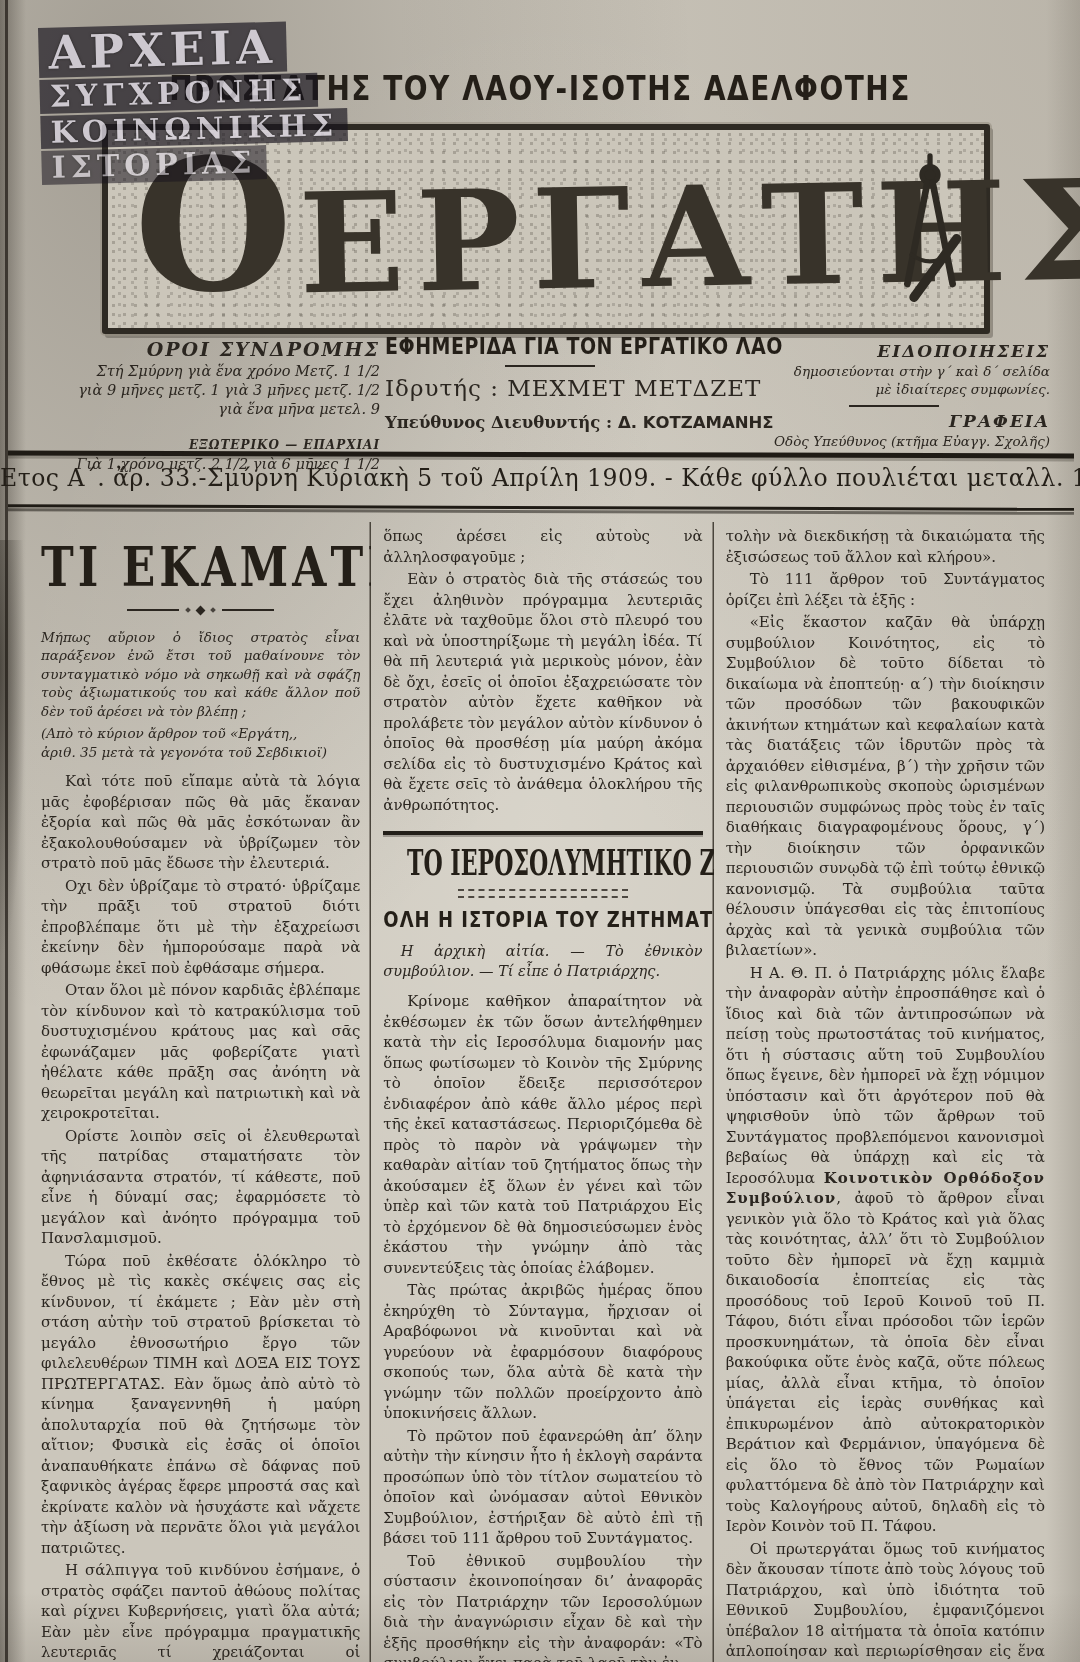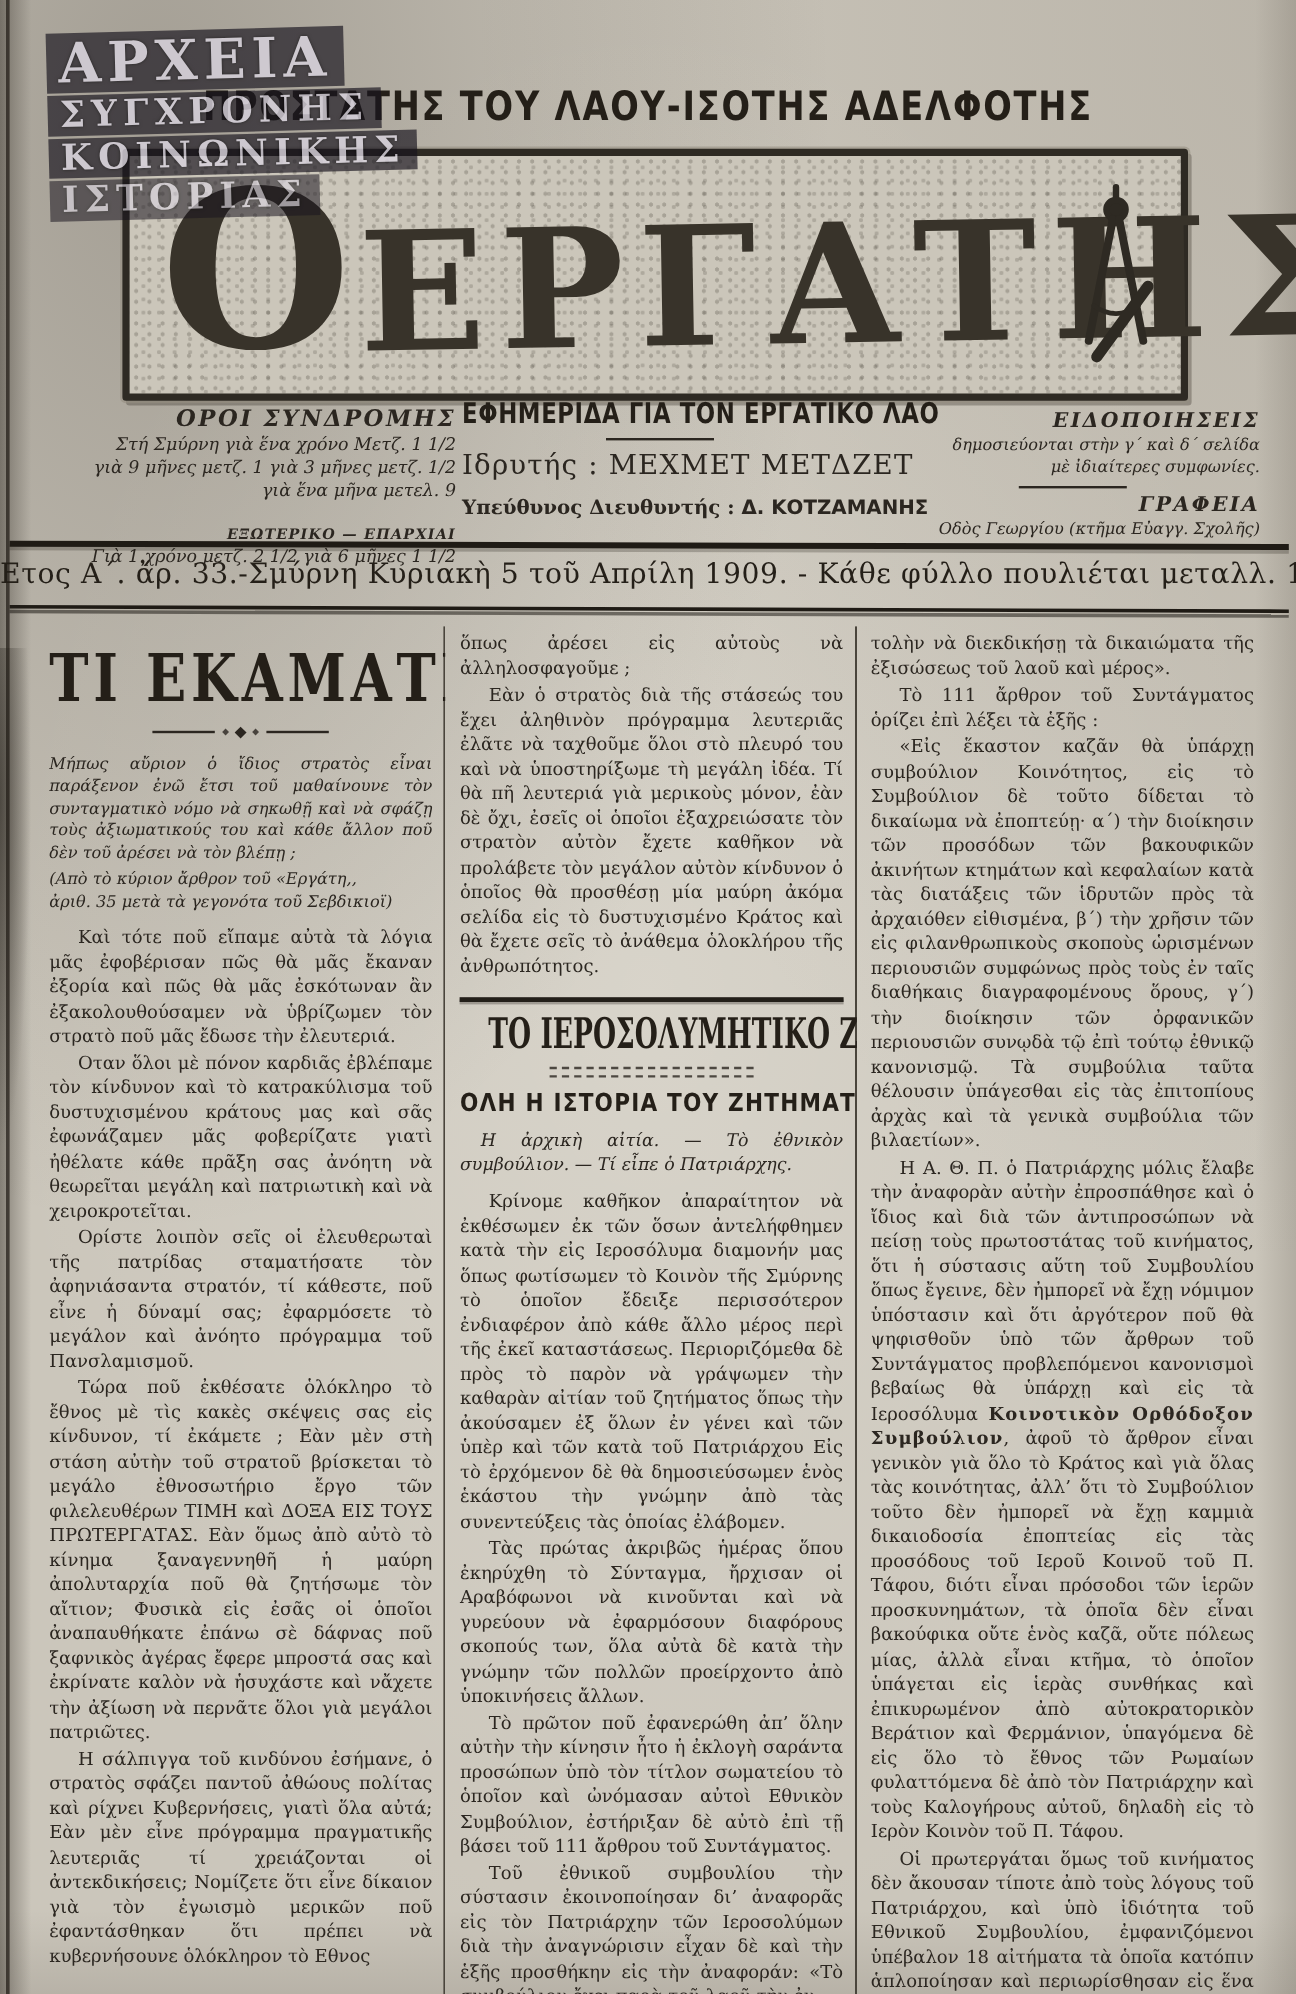--- a/index.html
+++ b/index.html
@@ -154,21 +154,21 @@
         <span>Δ. ΚΟΤΖΑΜΑΝΗΣ</span>
       </div>
     </div>
 
     <div class="info-right">
       <div class="blk-title">ΕΙΔΟΠΟΙΗΣΕΙΣ</div>
       <div>δημοσιεύονται στὴν γ΄ καὶ δ΄ σελίδα</div>
       <div>μὲ ἰδιαίτερες συμφωνίες.</div>
       <div class="mini-rule"></div>
       <div class="blk-title">ΓΡΑΦΕΙΑ</div>
-      <div>Οδὸς Γεωργίου (κτῆμα Εὐαγγ. Σχολῆς)</div>
+      <div>Οδὸς Υπεύθυνος (κτῆμα Εὐαγγ. Σχολῆς)</div>
     </div>
   </div>
 
   <div class="rule-a"></div>
   <div class="dateline">Ετος Α΄. ἄρ. 33.-Σμύρνη Κυριακὴ 5 τοῦ Απρίλη 1909. - Κάθε φύλλο πουλιέται μεταλλ. 1.</div>
   <div class="rule-b"></div>
 
   <div class="columns">
       <div class="col">
         <div class="headline">ΤΙ ΕΚΑΜΑΤΕ</div>
@@ -178,39 +178,40 @@
           <span class="dia"></span>
           <span class="dia small"></span>
           <span class="bar"></span>
         </div>
         <div class="epigraph">Μήπως αὔριον ὁ ἴδιος στρατὸς εἶναι παράξενον ἐνῶ ἔτσι τοῦ μαθαίνουνε τὸν συνταγματικὸ νόμο νὰ σηκωθῇ καὶ νὰ σφάζῃ τοὺς ἀξιωματικούς του καὶ κάθε ἄλλον ποῦ δὲν τοῦ ἀρέσει νὰ τὸν βλέπῃ ;</div>
         <div class="epi-attr">
           <div>(Απὸ τὸ κύριον ἄρθρον τοῦ «Εργάτη,,</div>
           <div>ἀριθ. 35 μετὰ τὰ γεγονότα τοῦ Σεβδικιοϊ)</div>
         </div>
         <p class="para">Καὶ τότε ποῦ εἴπαμε αὐτὰ τὰ λόγια μᾶς ἐφοβέρισαν πῶς θὰ μᾶς ἔκαναν ἐξορία καὶ πῶς θὰ μᾶς ἐσκότωναν ἂν ἐξακολουθούσαμεν νὰ ὑβρίζωμεν τὸν στρατὸ ποῦ μᾶς ἔδωσε τὴν ἐλευτεριά.</p>
+        <p class="para">Οχι δὲν ὑβρίζαμε τὸ στρατό· ὑβρίζαμε τὴν πρᾶξι τοῦ στρατοῦ διότι ἐπροβλέπαμε ὅτι μὲ τὴν ἐξαχρείωσι ἐκείνην δὲν ἠμπορούσαμε παρὰ νὰ φθάσωμε ἐκεῖ ποὺ ἐφθάσαμε σήμερα.</p>
         <p class="para">Οταν ὅλοι μὲ πόνον καρδιᾶς ἐβλέπαμε τὸν κίνδυνον καὶ τὸ κατρακύλισμα τοῦ δυστυχισμένου κράτους μας καὶ σᾶς ἐφωνάζαμεν μᾶς φοβερίζατε γιατὶ ἠθέλατε κάθε πρᾶξη σας ἀνόητη νὰ θεωρεῖται μεγάλη καὶ πατριωτικὴ καὶ νὰ χειροκροτεῖται.</p>
         <p class="para">Ορίστε λοιπὸν σεῖς οἱ ἐλευθερωταὶ τῆς πατρίδας σταματήσατε τὸν ἀφηνιάσαντα στρατόν, τί κάθεστε, ποῦ εἶνε ἡ δύναμί σας; ἐφαρμόσετε τὸ μεγάλον καὶ ἀνόητο πρόγραμμα τοῦ Πανσλαμισμοῦ.</p>
         <p class="para">Τώρα ποῦ ἐκθέσατε ὁλόκληρο τὸ ἔθνος μὲ τὶς κακὲς σκέψεις σας εἰς κίνδυνον, τί ἐκάμετε ; Εὰν μὲν στὴ στάση αὐτὴν τοῦ στρατοῦ βρίσκεται τὸ μεγάλο ἐθνοσωτήριο ἔργο τῶν φιλελευθέρων ΤΙΜΗ καὶ ΔΟΞΑ ΕΙΣ ΤΟΥΣ ΠΡΩΤΕΡΓΑΤΑΣ. Εὰν ὅμως ἀπὸ αὐτὸ τὸ κίνημα ξαναγεννηθῆ ἡ μαύρη ἀπολυταρχία ποῦ θὰ ζητήσωμε τὸν αἴτιον; Φυσικὰ εἰς ἐσᾶς οἱ ὁποῖοι ἀναπαυθήκατε ἐπάνω σὲ δάφνας ποῦ ξαφνικὸς ἀγέρας ἔφερε μπροστά σας καὶ ἐκρίνατε καλὸν νὰ ἡσυχάστε καὶ νἄχετε τὴν ἀξίωση νὰ περνᾶτε ὅλοι γιὰ μεγάλοι πατριῶτες.</p>
         <p class="para">Η σάλπιγγα τοῦ κινδύνου ἐσήμανε, ὁ στρατὸς σφάζει παντοῦ ἀθώους πολίτας καὶ ρίχνει Κυβερνήσεις, γιατὶ ὅλα αὐτά; Εὰν μὲν εἶνε πρόγραμμα πραγματικῆς λευτεριᾶς τί χρειάζονται οἱ ἀντεκδικήσεις; Νομίζετε ὅτι εἶνε δίκαιον γιὰ τὸν ἐγωισμὸ μερικῶν ποῦ ἐφαντάσθηκαν ὅτι πρέπει νὰ κυβερνήσουνε ὁλόκληρον τὸ Εθνος</p>
       </div>
       <div class="col">
         <p class="p0">ὅπως ἀρέσει εἰς αὐτοὺς νὰ ἀλληλοσφαγοῦμε ;</p>
         <p class="para">Εὰν ὁ στρατὸς διὰ τῆς στάσεώς του ἔχει ἀληθινὸν πρόγραμμα λευτεριᾶς ἐλᾶτε νὰ ταχθοῦμε ὅλοι στὸ πλευρό του καὶ νὰ ὑποστηρίξωμε τὴ μεγάλη ἰδέα. Τί θὰ πῆ λευτεριά γιὰ μερικοὺς μόνον, ἐὰν δὲ ὄχι, ἐσεῖς οἱ ὁποῖοι ἐξαχρειώσατε τὸν στρατὸν αὐτὸν ἔχετε καθῆκον νὰ προλάβετε τὸν μεγάλον αὐτὸν κίνδυνον ὁ ὁποῖος θὰ προσθέσῃ μία μαύρη ἀκόμα σελίδα εἰς τὸ δυστυχισμένο Κράτος καὶ θὰ ἔχετε σεῖς τὸ ἀνάθεμα ὁλοκλήρου τῆς ἀνθρωπότητος.</p>
         <div class="sec-rule"></div>
         <div class="headline2">ΤΟ ΙΕΡΟΣΟΛΥΜΗΤΙΚΟ ΖΗΤΗΜΑ</div>
         <div class="dashes"></div>
         <div class="subhead">ΟΛΗ Η ΙΣΤΟΡΙΑ ΤΟΥ ΖΗΤΗΜΑΤΟΣ</div>
         <div class="lead">Η ἀρχικὴ αἰτία. — Τὸ ἐθνικὸν συμβούλιον. — Τί εἶπε ὁ Πατριάρχης.</div>
         <p class="para">Κρίνομε καθῆκον ἀπαραίτητον νὰ ἐκθέσωμεν ἐκ τῶν ὅσων ἀντελήφθημεν κατὰ τὴν εἰς Ιεροσόλυμα διαμονήν μας ὅπως φωτίσωμεν τὸ Κοινὸν τῆς Σμύρνης τὸ ὁποῖον ἔδειξε περισσότερον ἐνδιαφέρον ἀπὸ κάθε ἄλλο μέρος περὶ τῆς ἐκεῖ καταστάσεως. Περιοριζόμεθα δὲ πρὸς τὸ παρὸν νὰ γράψωμεν τὴν καθαρὰν αἰτίαν τοῦ ζητήματος ὅπως τὴν ἀκούσαμεν ἐξ ὅλων ἐν γένει καὶ τῶν ὑπὲρ καὶ τῶν κατὰ τοῦ Πατριάρχου Εἰς τὸ ἐρχόμενον δὲ θὰ δημοσιεύσωμεν ἑνὸς ἑκάστου τὴν γνώμην ἀπὸ τὰς συνεντεύξεις τὰς ὁποίας ἐλάβομεν.</p>
         <p class="para">Τὰς πρώτας ἀκριβῶς ἡμέρας ὅπου ἐκηρύχθη τὸ Σύνταγμα, ἤρχισαν οἱ Αραβόφωνοι νὰ κινοῦνται καὶ νὰ γυρεύουν νὰ ἐφαρμόσουν διαφόρους σκοπούς των, ὅλα αὐτὰ δὲ κατὰ τὴν γνώμην τῶν πολλῶν προείρχοντο ἀπὸ ὑποκινήσεις ἄλλων.</p>
         <p class="para">Τὸ πρῶτον ποῦ ἐφανερώθη ἀπ’ ὅλην αὐτὴν τὴν κίνησιν ἦτο ἡ ἐκλογὴ σαράντα προσώπων ὑπὸ τὸν τίτλον σωματείου τὸ ὁποῖον καὶ ὠνόμασαν αὐτοὶ Εθνικὸν Συμβούλιον, ἐστήριξαν δὲ αὐτὸ ἐπὶ τῇ βάσει τοῦ 111 ἄρθρου τοῦ Συντάγματος.</p>
         <p class="para">Τοῦ ἐθνικοῦ συμβουλίου τὴν σύστασιν ἐκοινοποίησαν δι’ ἀναφορᾶς εἰς τὸν Πατριάρχην τῶν Ιεροσολύμων διὰ τὴν ἀναγνώρισιν εἶχαν δὲ καὶ τὴν ἑξῆς προσθήκην εἰς τὴν ἀναφοράν: «Τὸ συμβούλιον ἔχει παρὰ τοῦ λαοῦ τὴν ἐν-</p>
       </div>
       <div class="col">
-        <p class="p0">τολὴν νὰ διεκδικήσῃ τὰ δικαιώματα τῆς ἐξισώσεως τοῦ λαοῦ καὶ μέρος».</p>
+        <p class="p0">τολὴν νὰ διεκδικήσῃ τὰ δικαιώματα τῆς ἐξισώσεως τοῦ ἄλλον καὶ κλήρου».</p>
         <p class="para">Τὸ 111 ἄρθρον τοῦ Συντάγματος ὁρίζει ἐπὶ λέξει τὰ ἑξῆς :</p>
         <p class="para">«Εἰς ἕκαστον καζᾶν θὰ ὑπάρχῃ συμβούλιον Κοινότητος, εἰς τὸ Συμβούλιον δὲ τοῦτο δίδεται τὸ δικαίωμα νὰ ἐποπτεύῃ· α΄) τὴν διοίκησιν τῶν προσόδων τῶν βακουφικῶν ἀκινήτων κτημάτων καὶ κεφαλαίων κατὰ τὰς διατάξεις τῶν ἱδρυτῶν πρὸς τὰ ἀρχαιόθεν εἰθισμένα, β΄) τὴν χρῆσιν τῶν εἰς φιλανθρωπικοὺς σκοποὺς ὡρισμένων περιουσιῶν συμφώνως πρὸς τοὺς ἐν ταῖς διαθήκαις διαγραφομένους ὅρους, γ΄) τὴν διοίκησιν τῶν ὀρφανικῶν περιουσιῶν συνῳδὰ τῷ ἐπὶ τούτῳ ἐθνικῷ κανονισμῷ. Τὰ συμβούλια ταῦτα θέλουσιν ὑπάγεσθαι εἰς τὰς ἐπιτοπίους ἀρχὰς καὶ τὰ γενικὰ συμβούλια τῶν βιλαετίων».</p>
         <p class="para"><span>Η Α. Θ. Π. ὁ Πατριάρχης μόλις ἔλαβε τὴν ἀναφορὰν αὐτὴν ἐπροσπάθησε καὶ ὁ ἴδιος καὶ διὰ τῶν ἀντιπροσώπων νὰ πείσῃ τοὺς πρωτοστάτας τοῦ κινήματος, ὅτι ἡ σύστασις αὕτη τοῦ Συμβουλίου ὅπως ἔγεινε, δὲν ἠμπορεῖ νὰ ἔχῃ νόμιμον ὑπόστασιν καὶ ὅτι ἀργότερον ποῦ θὰ ψηφισθοῦν ὑπὸ τῶν ἄρθρων τοῦ Συντάγματος προβλεπόμενοι κανονισμοὶ βεβαίως θὰ ὑπάρχῃ καὶ εἰς τὰ Ιεροσόλυμα </span><span class="bold-run">Κοινοτικὸν Ορθόδοξον Συμβούλιον</span><span>, ἀφοῦ τὸ ἄρθρον εἶναι γενικὸν γιὰ ὅλο τὸ Κράτος καὶ γιὰ ὅλας τὰς κοινότητας, ἀλλ’ ὅτι τὸ Συμβούλιον τοῦτο δὲν ἠμπορεῖ νὰ ἔχῃ καμμιὰ δικαιοδοσία ἐποπτείας εἰς τὰς προσόδους τοῦ Ιεροῦ Κοινοῦ τοῦ Π. Τάφου, διότι εἶναι πρόσοδοι τῶν ἱερῶν προσκυνημάτων, τὰ ὁποῖα δὲν εἶναι βακούφικα οὔτε ἑνὸς καζᾶ, οὔτε πόλεως μίας, ἀλλὰ εἶναι κτῆμα, τὸ ὁποῖον ὑπάγεται εἰς ἱερὰς συνθήκας καὶ ἐπικυρωμένον ἀπὸ αὐτοκρατορικὸν Βεράτιον καὶ Φερμάνιον, ὑπαγόμενα δὲ εἰς ὅλο τὸ ἔθνος τῶν Ρωμαίων φυλαττόμενα δὲ ἀπὸ τὸν Πατριάρχην καὶ τοὺς Καλογήρους αὐτοῦ, δηλαδὴ εἰς τὸ Ιερὸν Κοινὸν τοῦ Π. Τάφου.</span></p>
         <p class="para">Οἱ πρωτεργάται ὅμως τοῦ κινήματος δὲν ἄκουσαν τίποτε ἀπὸ τοὺς λόγους τοῦ Πατριάρχου, καὶ ὑπὸ ἰδιότητα τοῦ Εθνικοῦ Συμβουλίου, ἐμφανιζόμενοι ὑπέβαλον 18 αἰτήματα τὰ ὁποῖα κατόπιν ἁπλοποίησαν καὶ περιωρίσθησαν εἰς ἕνα μόνον, δηλαδὴ εἰς τὴν σύστασιν Διαρκοῦς Μικτοῦ συμβουλίου ἐκ λαϊκῶν καὶ ἁγιοταφιτῶν ἰσαρίθμων, ἀπετοῦσαν δὲ καὶ εἰς τὰ πρῶτα καὶ εἰς τὰ νεώ-</p>
       </div>
     </div>
 </div>
 
 </body></html>

